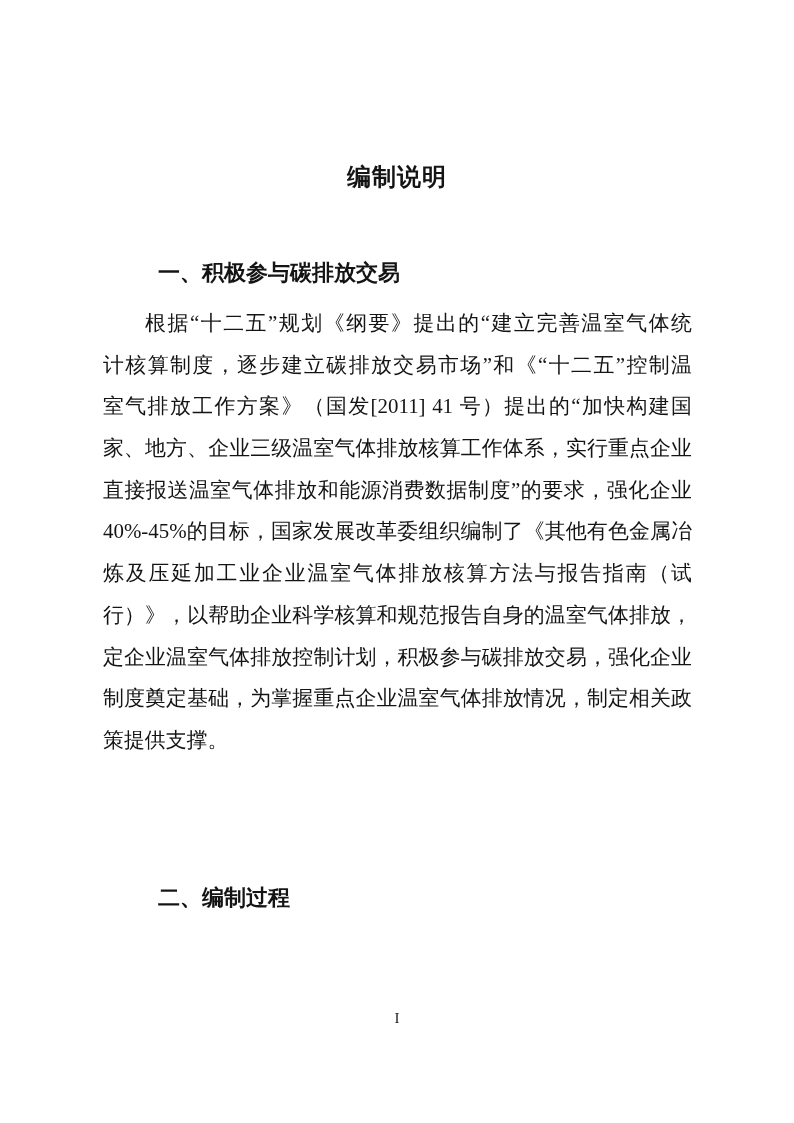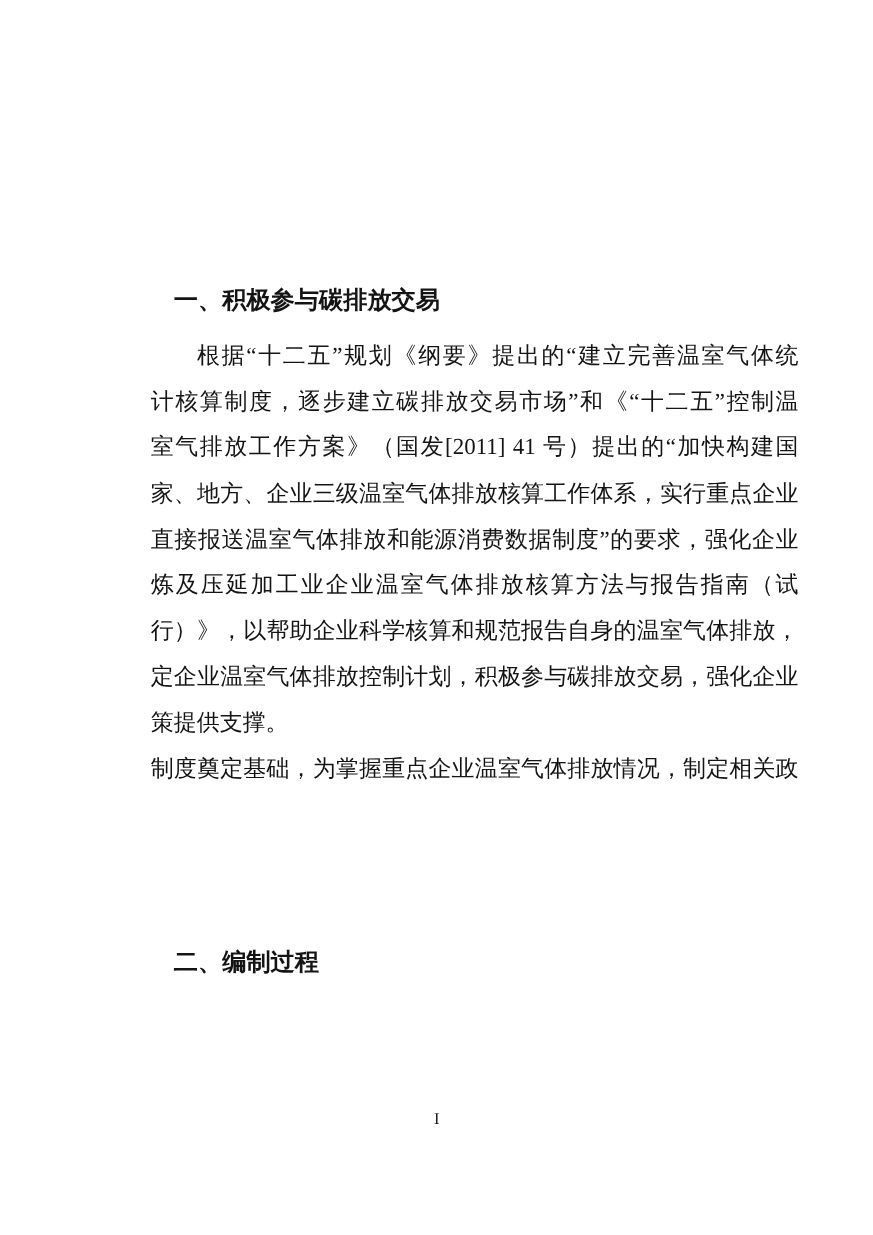--- a/index.html
+++ b/index.html
@@ -30,26 +30,25 @@
     width: 586px;
     box-sizing: border-box;
     padding-left: 54px;
     font-family: "Liberation Sans", "DejaVu Sans", sans-serif;
     font-weight: bold;
     font-size: 22px;
     line-height: 41px;
     white-space: nowrap;
   }
   #heading-1 { top: 252px; }
-  #heading-2 { top: 854px; }
+  #heading-2 { top: 877px; }
   .para {
     position: absolute;
     left: 103px;
     width: 589px;
-    margin-left: 34px;
   }
   #para-1 { top: 303px; }
   #para-2 { top: 908px; }
   .line {
     height: 41.7px;
     line-height: 41.7px;
     font-size: 20.9px;
     text-align: justify;
     text-align-last: justify;
     text-justify: inter-character;
@@ -67,34 +66,36 @@
     font-size: 15px;
     line-height: 20px;
     color: #1c1c1c;
   }
 </style>
 </head>
 <body>
 
 <div class="page">
 
+  <div class="doc-title">编制说明</div>
 
   <div class="section-heading" id="heading-1">一、积极参与碳排放交易</div>
 
   <div class="para" id="para-1">
     <div class="line first">根据“十二五”规划《纲要》提出的“建立完善温室气体统</div>
     <div class="line">计核算制度，逐步建立碳排放交易市场”和《“十二五”控制温</div>
     <div class="line">室气排放工作方案》（国发[2011] 41 号）提出的“加快构建国</div>
     <div class="line">家、地方、企业三级温室气体排放核算工作体系，实行重点企业</div>
     <div class="line">直接报送温室气体排放和能源消费数据制度”的要求，强化企业</div>
+    <div class="line">40%-45%的目标，国家发展改革委组织编制了《其他有色金属冶</div>
     <div class="line">炼及压延加工业企业温室气体排放核算方法与报告指南（试</div>
     <div class="line">行）》，以帮助企业科学核算和规范报告自身的温室气体排放，制</div>
     <div class="line">定企业温室气体排放控制计划，积极参与碳排放交易，强化企业</div>
+    <div class="line">制度奠定基础，为掌握重点企业温室气体排放情况，制定相关政</div>
     <div class="line last">策提供支撑。</div>
-    <div class="line">制度奠定基础，为掌握重点企业温室气体排放情况，制定相关政</div>
   </div>
 
   <div class="section-heading" id="heading-2">二、编制过程</div>
 
   <div class="para" id="para-2">
   </div>
 
   <div class="page-number">I</div>
 
 </div>

